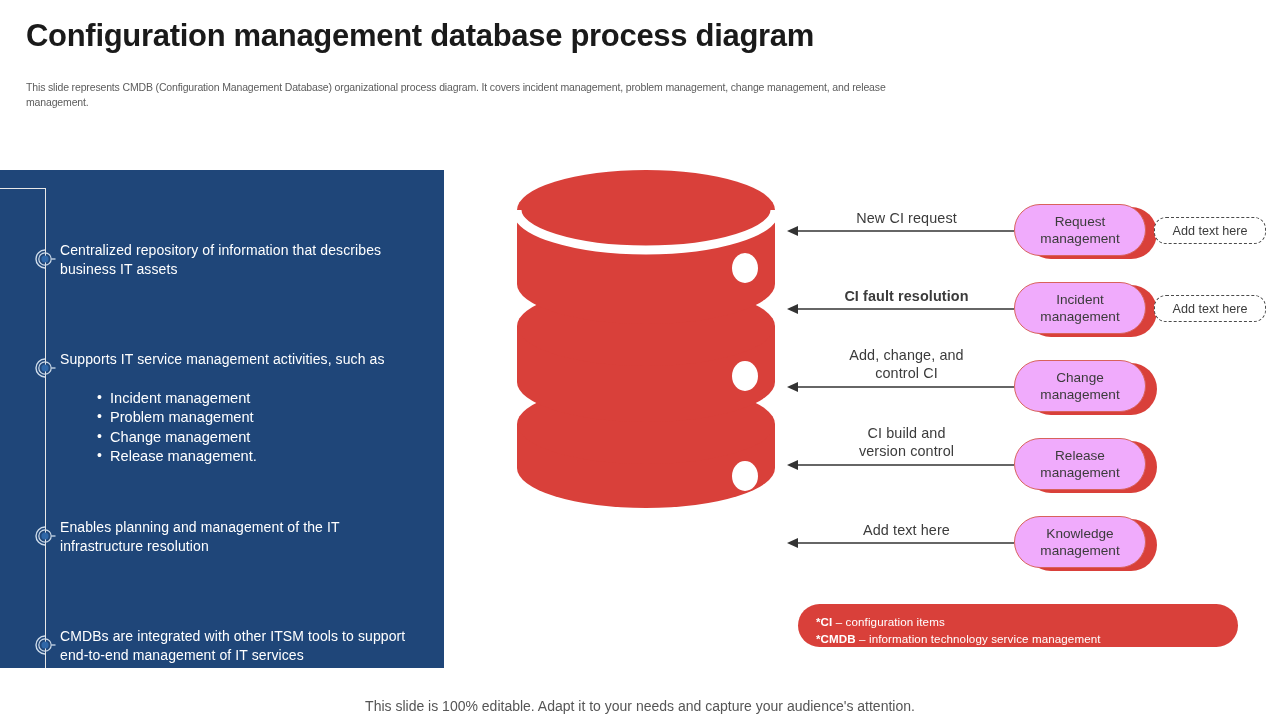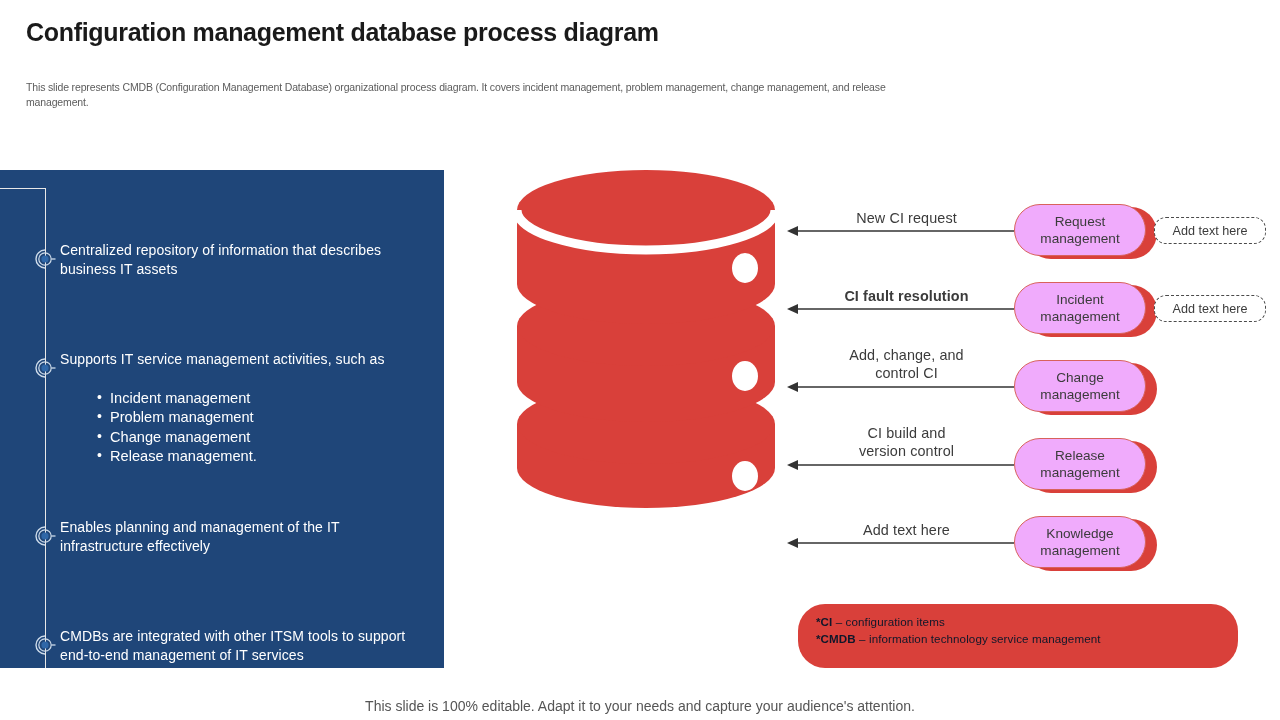--- a/index.html
+++ b/index.html
@@ -8,21 +8,21 @@
     background:#ffffff;
     font-family:"Liberation Sans", sans-serif;
     overflow:hidden;
     position:relative;
   }
   .slide{position:absolute;inset:0;}
 
   
   .title{
     position:absolute;left:26px;top:18px;
-    font-size:25px;font-weight:bold;color:#1a1a1a;
+    font-size:31px;font-weight:bold;color:#1a1a1a;
     letter-spacing:-0.3px;
     font-family:"Liberation Sans", sans-serif;
   }
   .subtitle{
     position:absolute;left:26px;top:80px;width:890px;
     font-size:10.5px;line-height:15px;color:#5c5c5c;
     letter-spacing:-0.15px;
   }
 
   
@@ -95,23 +95,23 @@
     border:1.5px dashed #4a4a4a;
     border-radius:12px;
     background:#ffffff;
     display:flex;align-items:center;justify-content:center;
     font-size:12.6px;color:#3b3b3b;
     box-sizing:border-box;
   }
 
   
   .legend{
-    position:absolute;left:798px;top:604px;width:440px;height:64px;
+    position:absolute;left:798px;top:604px;width:440px;height:43px;
     background:#d9403a;border-radius:27px;
-    color:#0f172a;
+    color:#ffffff;
     padding:9px 0 0 18px;
     box-sizing:border-box;
   }
   .legend div{font-size:11.6px;line-height:17px;letter-spacing:0.1px;}
   .legend b{font-weight:bold;}
 
   
   .footer{
     position:absolute;left:0;top:698px;width:1280px;text-align:center;
     font-size:14px;color:#555555;
@@ -161,21 +161,21 @@
 
   <div class="bullet" style="top:525px;">
     <span class="marker">
       <svg width="24" height="22" viewBox="0 0 24 22">
         <path d="M13 2 A9 9 0 1 0 13 20" fill="none" stroke="#cddbea" stroke-width="1.4"></path>
         <circle cx="13" cy="11" r="6.2" fill="none" stroke="#cddbea" stroke-width="1.2"></circle>
         <circle cx="13" cy="11" r="3.6" fill="#2f67a8"></circle>
         <line x1="19.4" y1="11" x2="23.5" y2="11" stroke="#cddbea" stroke-width="1.3"></line>
       </svg>
     </span>
-    <div class="bullet-text">Enables planning and management  of the IT infrastructure  effectively</div>
+    <div class="bullet-text">Enables planning and management  of the IT infrastructure  resolution</div>
   </div>
 
   <div class="bullet" style="top:634px;">
     <span class="marker">
       <svg width="24" height="22" viewBox="0 0 24 22">
         <path d="M13 2 A9 9 0 1 0 13 20" fill="none" stroke="#cddbea" stroke-width="1.4"></path>
         <circle cx="13" cy="11" r="6.2" fill="none" stroke="#cddbea" stroke-width="1.2"></circle>
         <circle cx="13" cy="11" r="3.6" fill="#2f67a8"></circle>
         <line x1="19.4" y1="11" x2="23.5" y2="11" stroke="#cddbea" stroke-width="1.3"></line>
       </svg>

